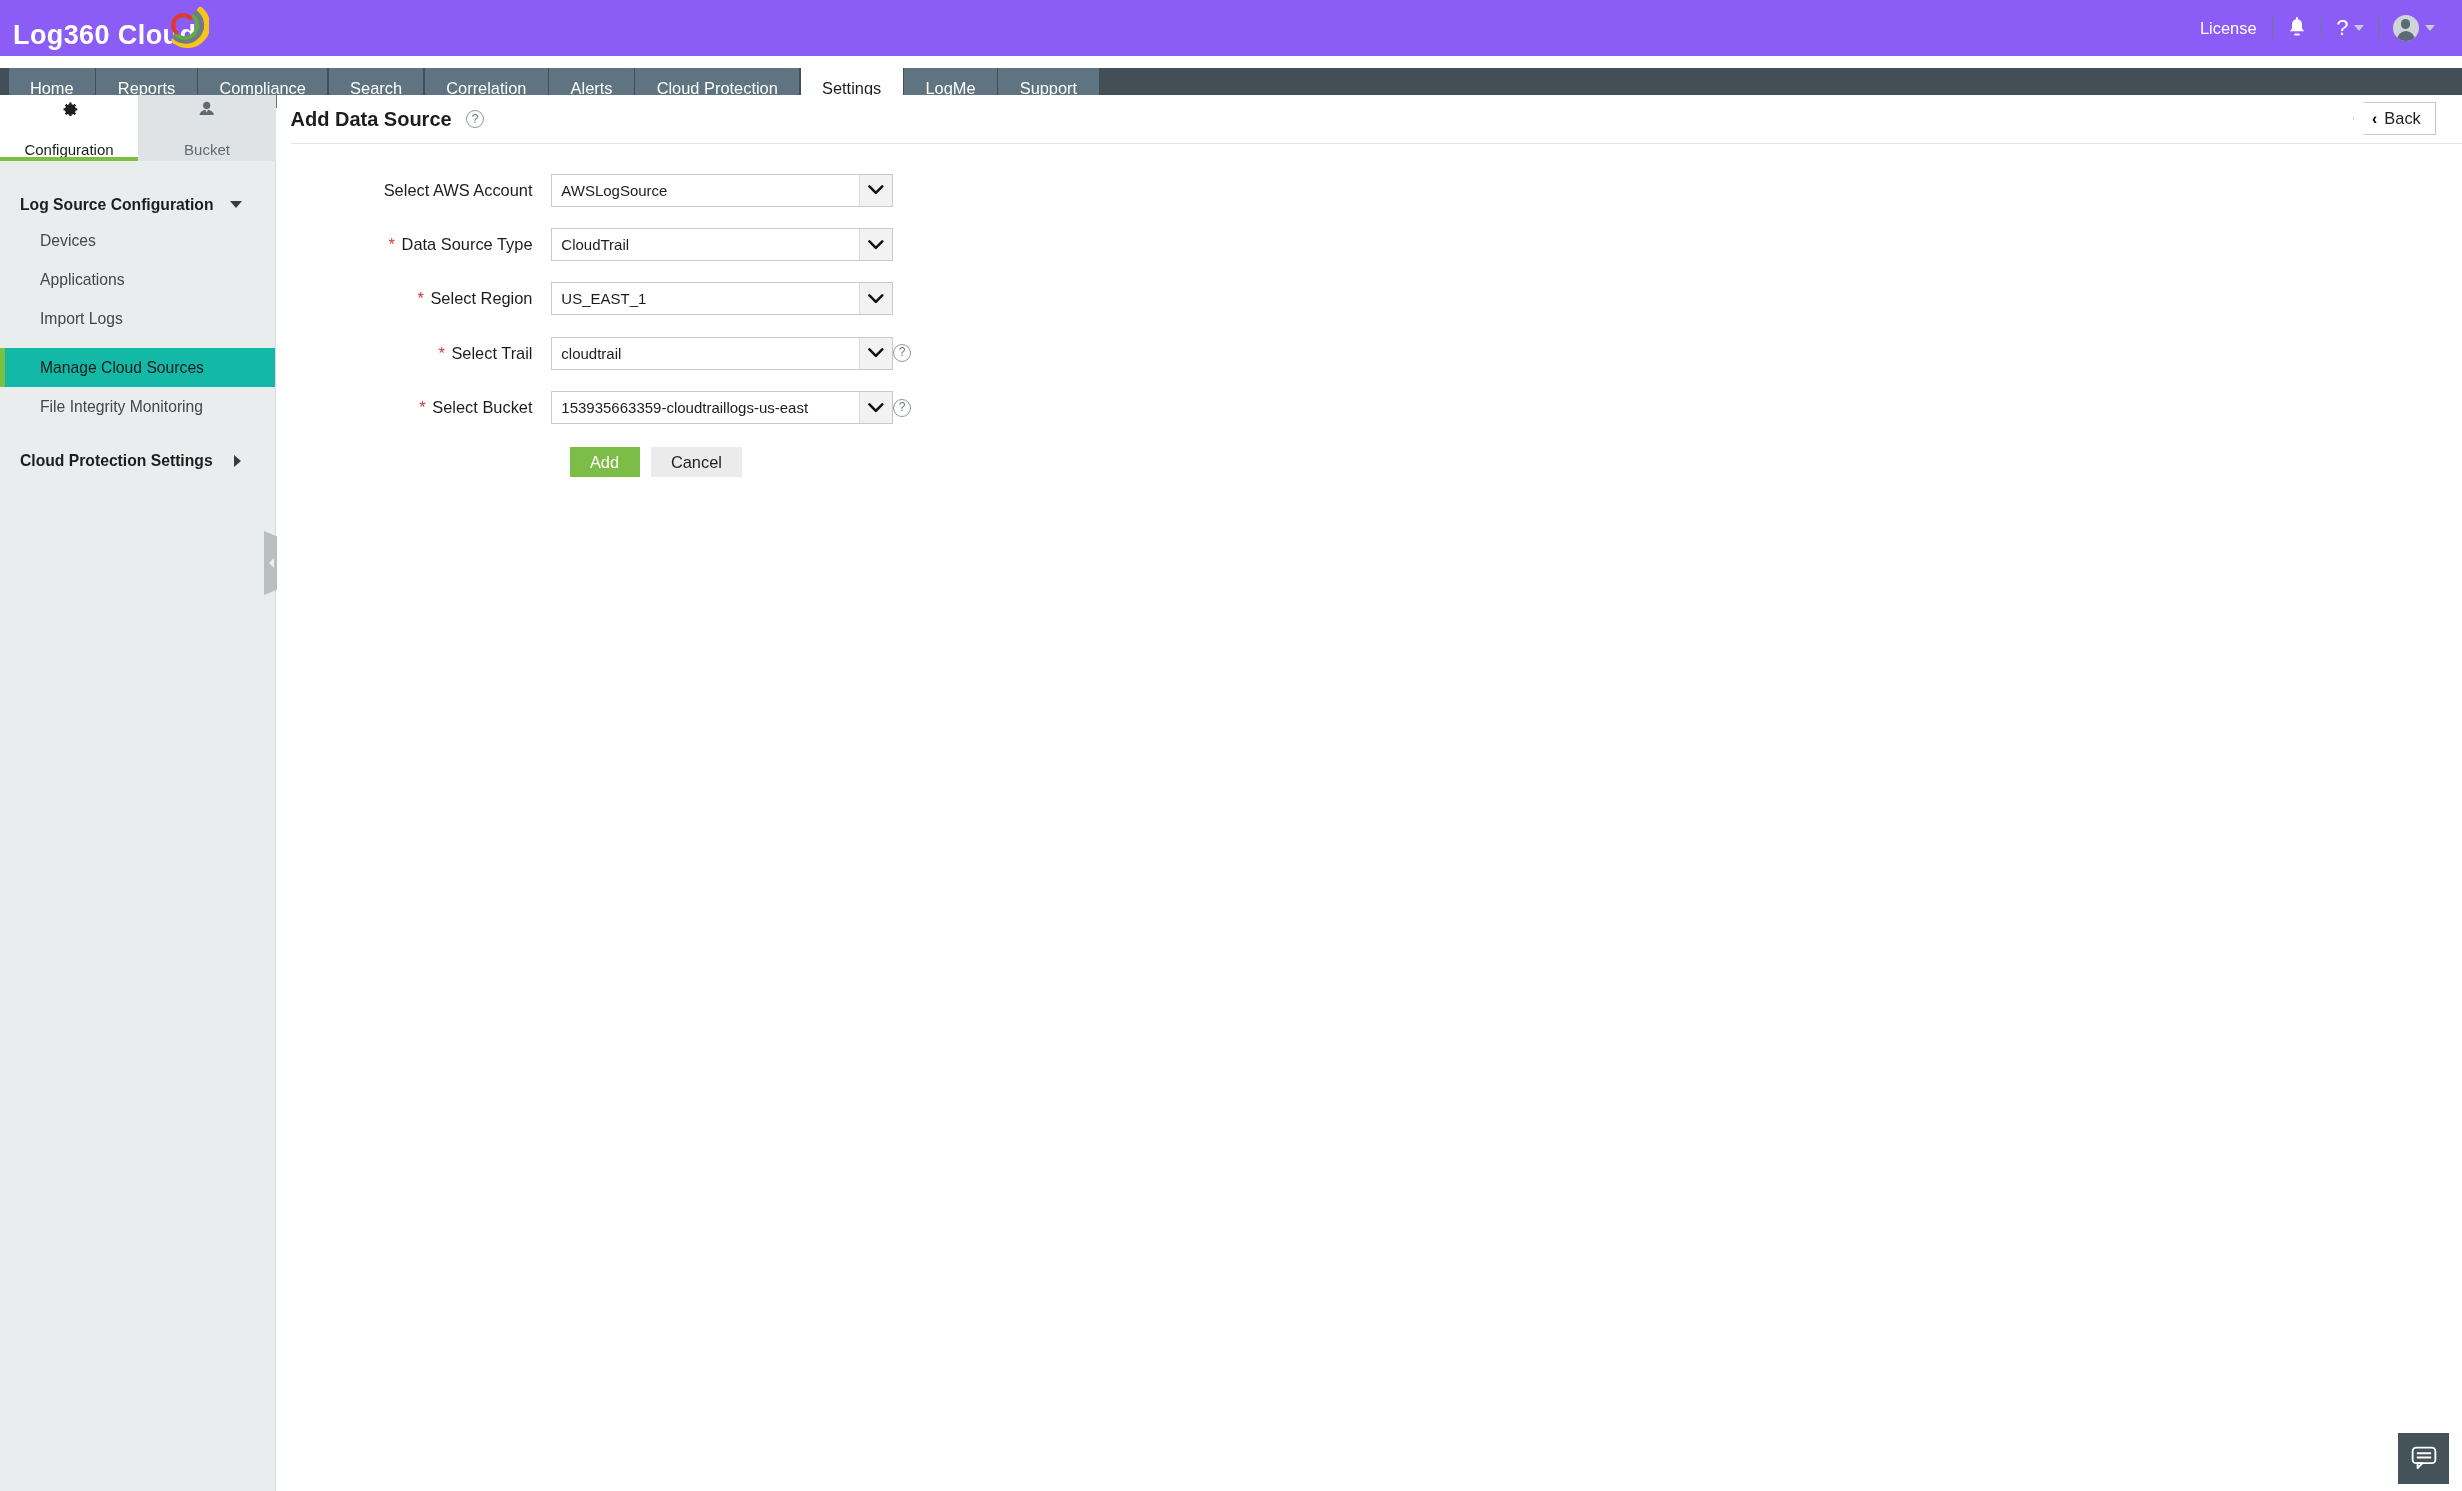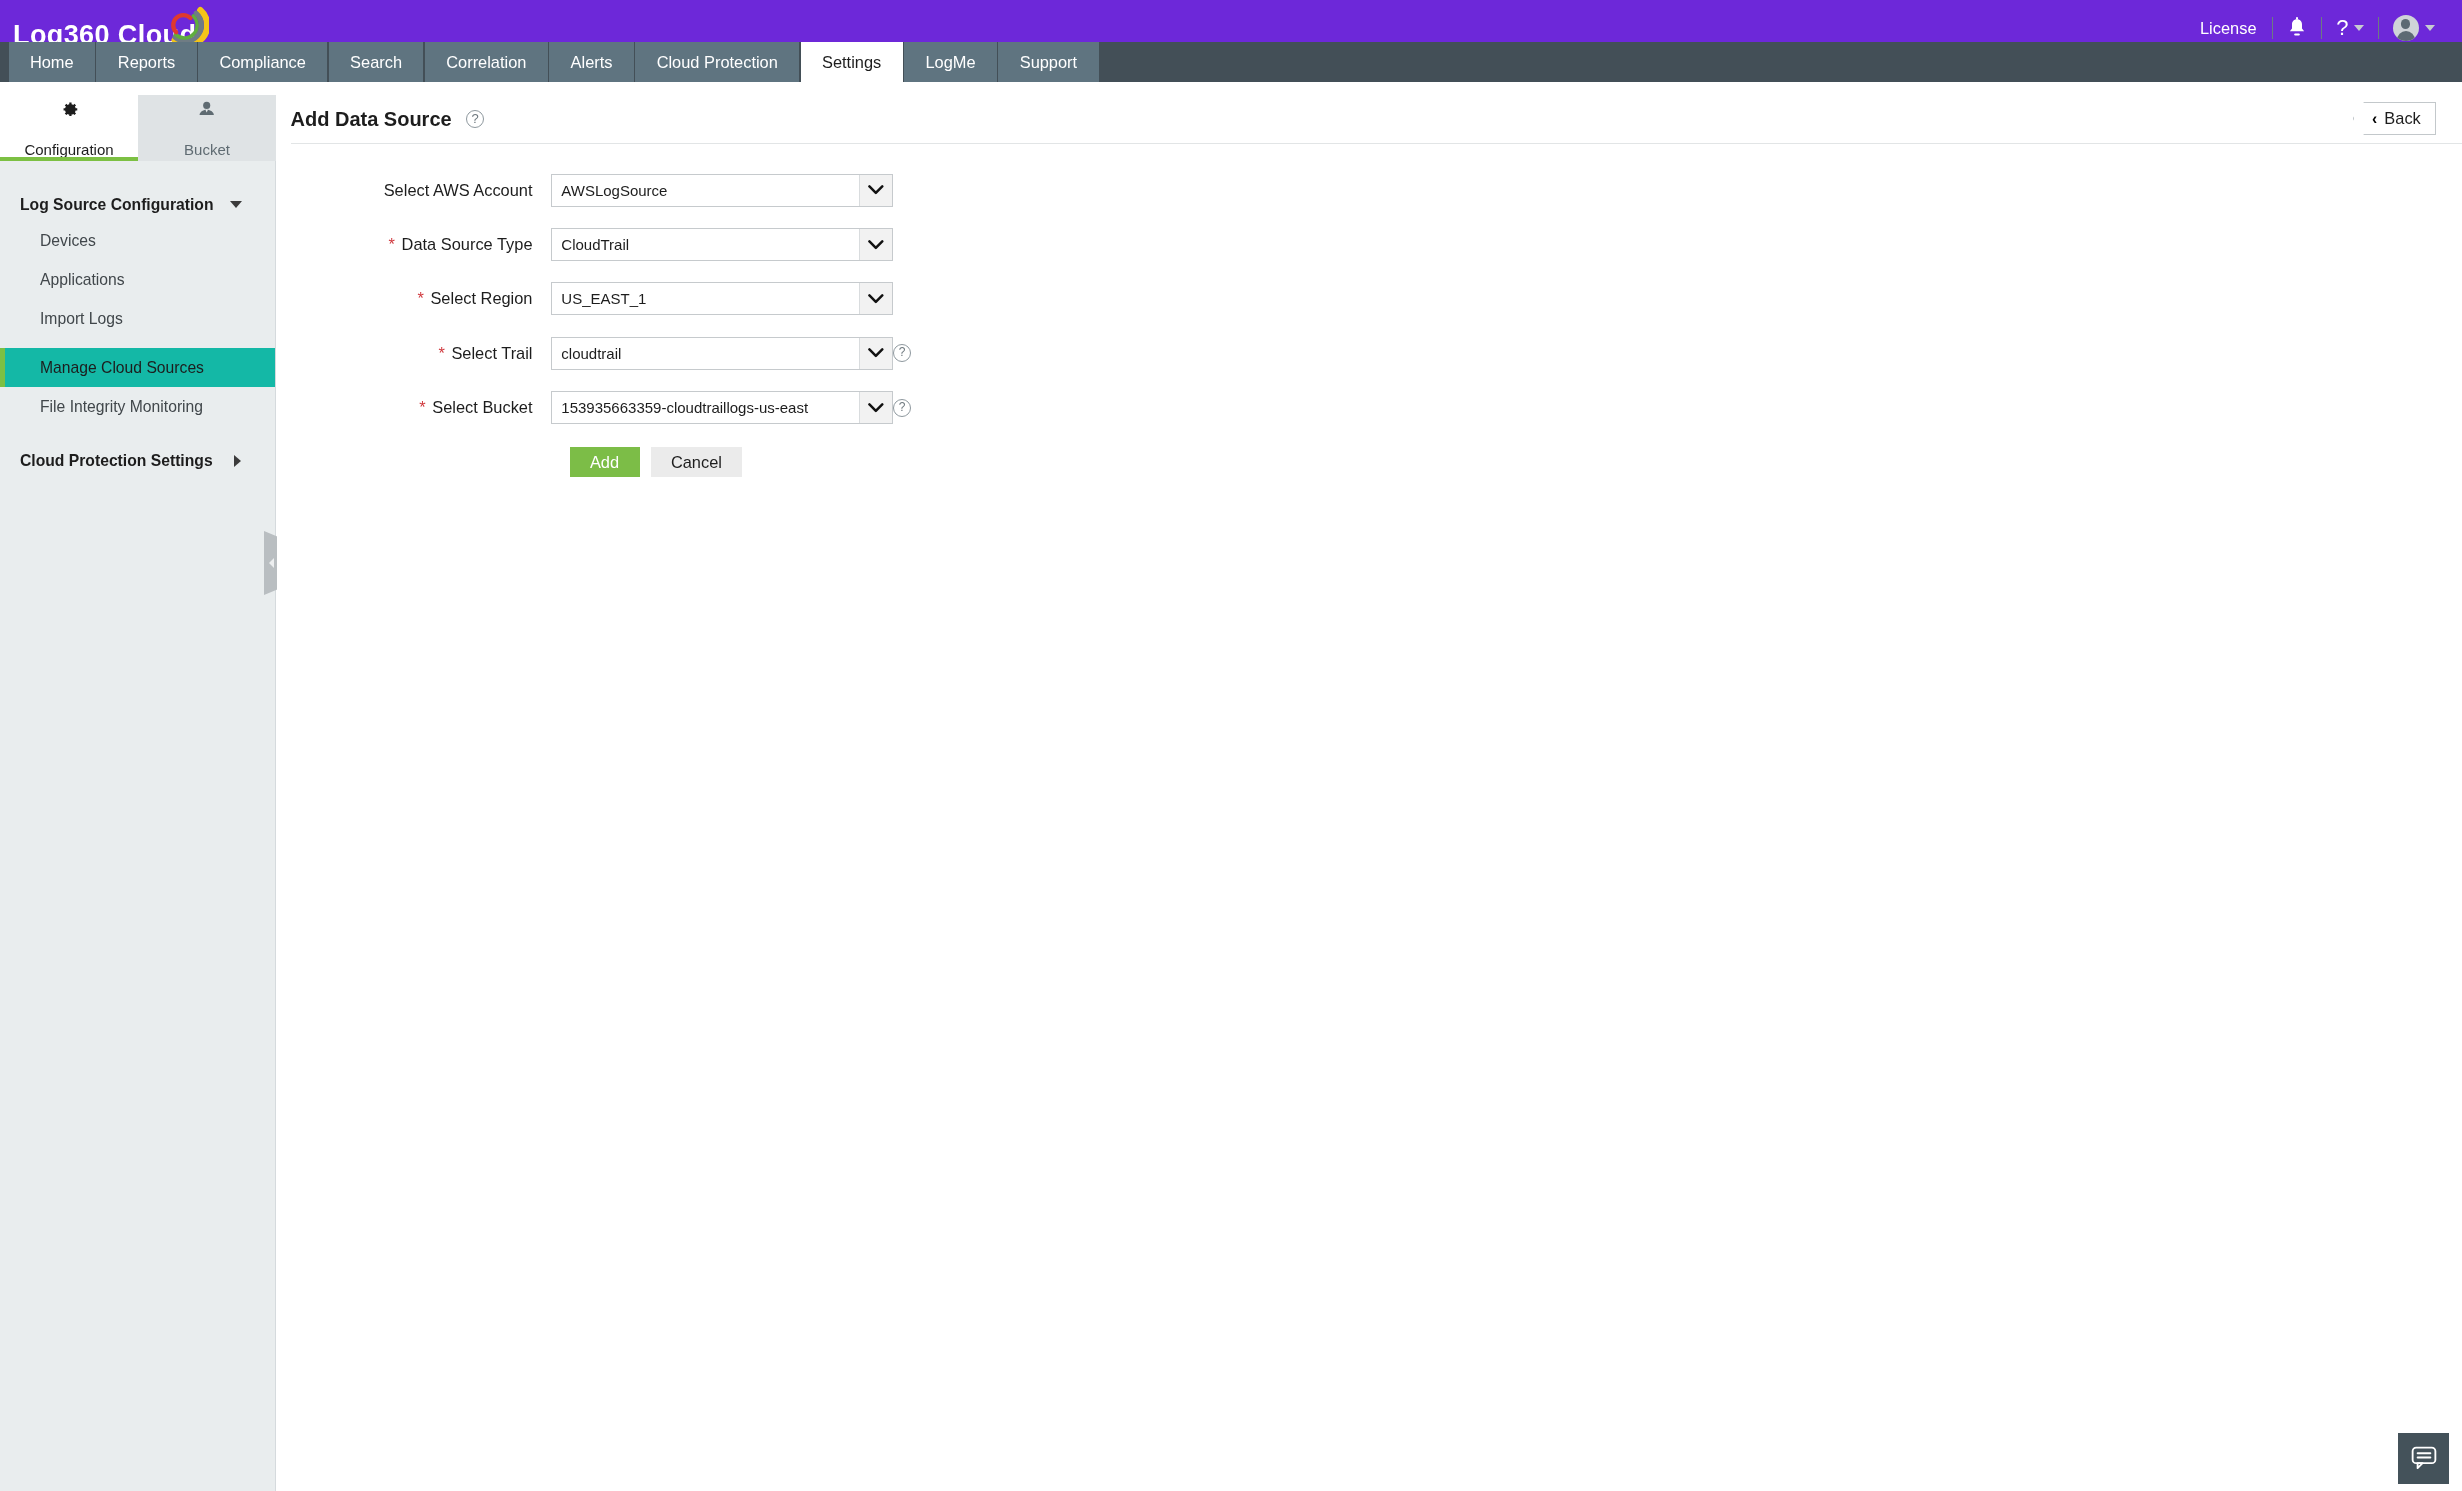--- a/index.html
+++ b/index.html
@@ -8,21 +8,21 @@
     height: 1492px;
     background: #ffffff;
     font-family: "Liberation Sans", sans-serif;
     overflow: hidden;
   }
 
   
   .topbar {
     position: absolute; top: 0; left: 0;
     width: 2462px; height: 56px;
-    background: #6d28d9;
+    background: #8b5cf6;
   }
   .logo-wrap {
     position: absolute; left: 13px; top: 5.7px;
     display: flex; align-items: flex-end;
   }
   .logo-text {
     color: #ffffff;
     font-size: 27px;
     font-weight: bold;
     letter-spacing: 0.4px;
@@ -78,21 +78,21 @@
     background: #5c6a73; left: 7.8px; top: 4.3px;
   }
   .avatar-circle::after {
     content: ""; position: absolute;
     width: 18.5px; height: 11.4px; border-radius: 9.3px 9.3px 0 0;
     background: #5c6a73; left: 3.6px; top: 15.7px;
   }
 
   
   .navbar {
-    position: absolute; top: 42px; left: 0;
+    position: absolute; top: 68px; left: 0;
     width: 2462px; height: 40px;
     background: #434f57;
     display: flex; align-items: flex-start;
     padding-left: 8.5px;
   }
   .nav-tab {
     height: 40px;
     background: #5f7480;
     color: #ffffff;
     font-size: 16.4px;

